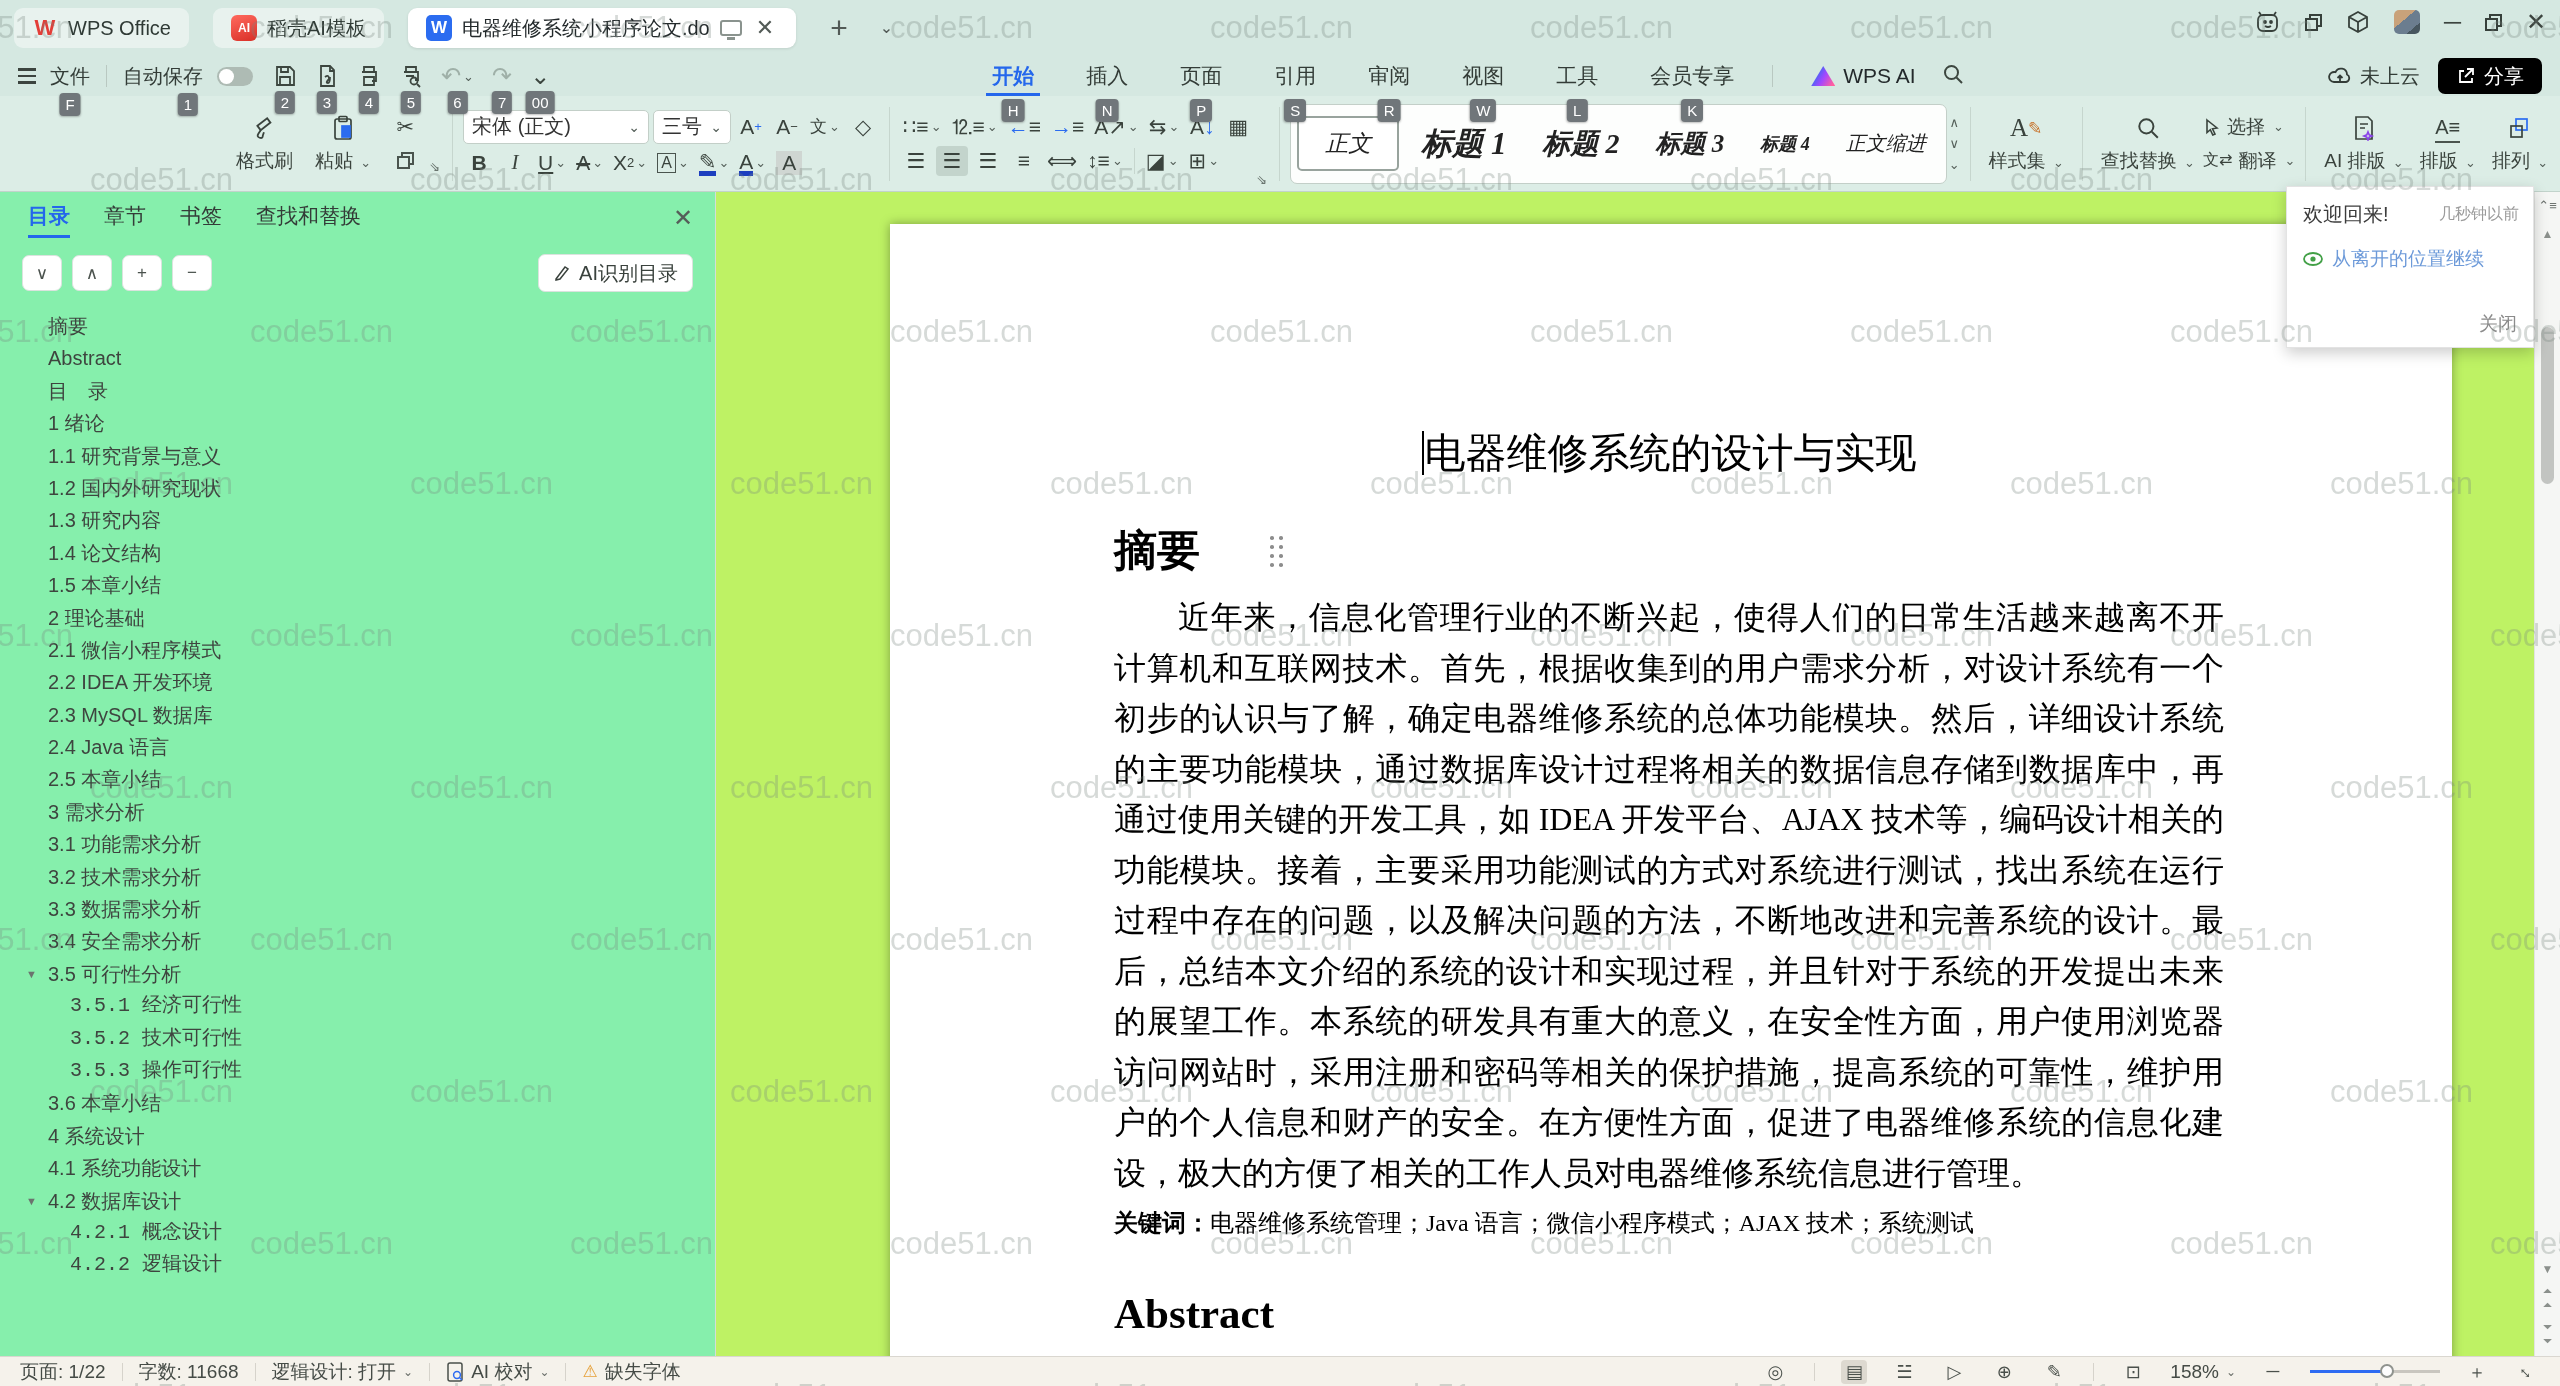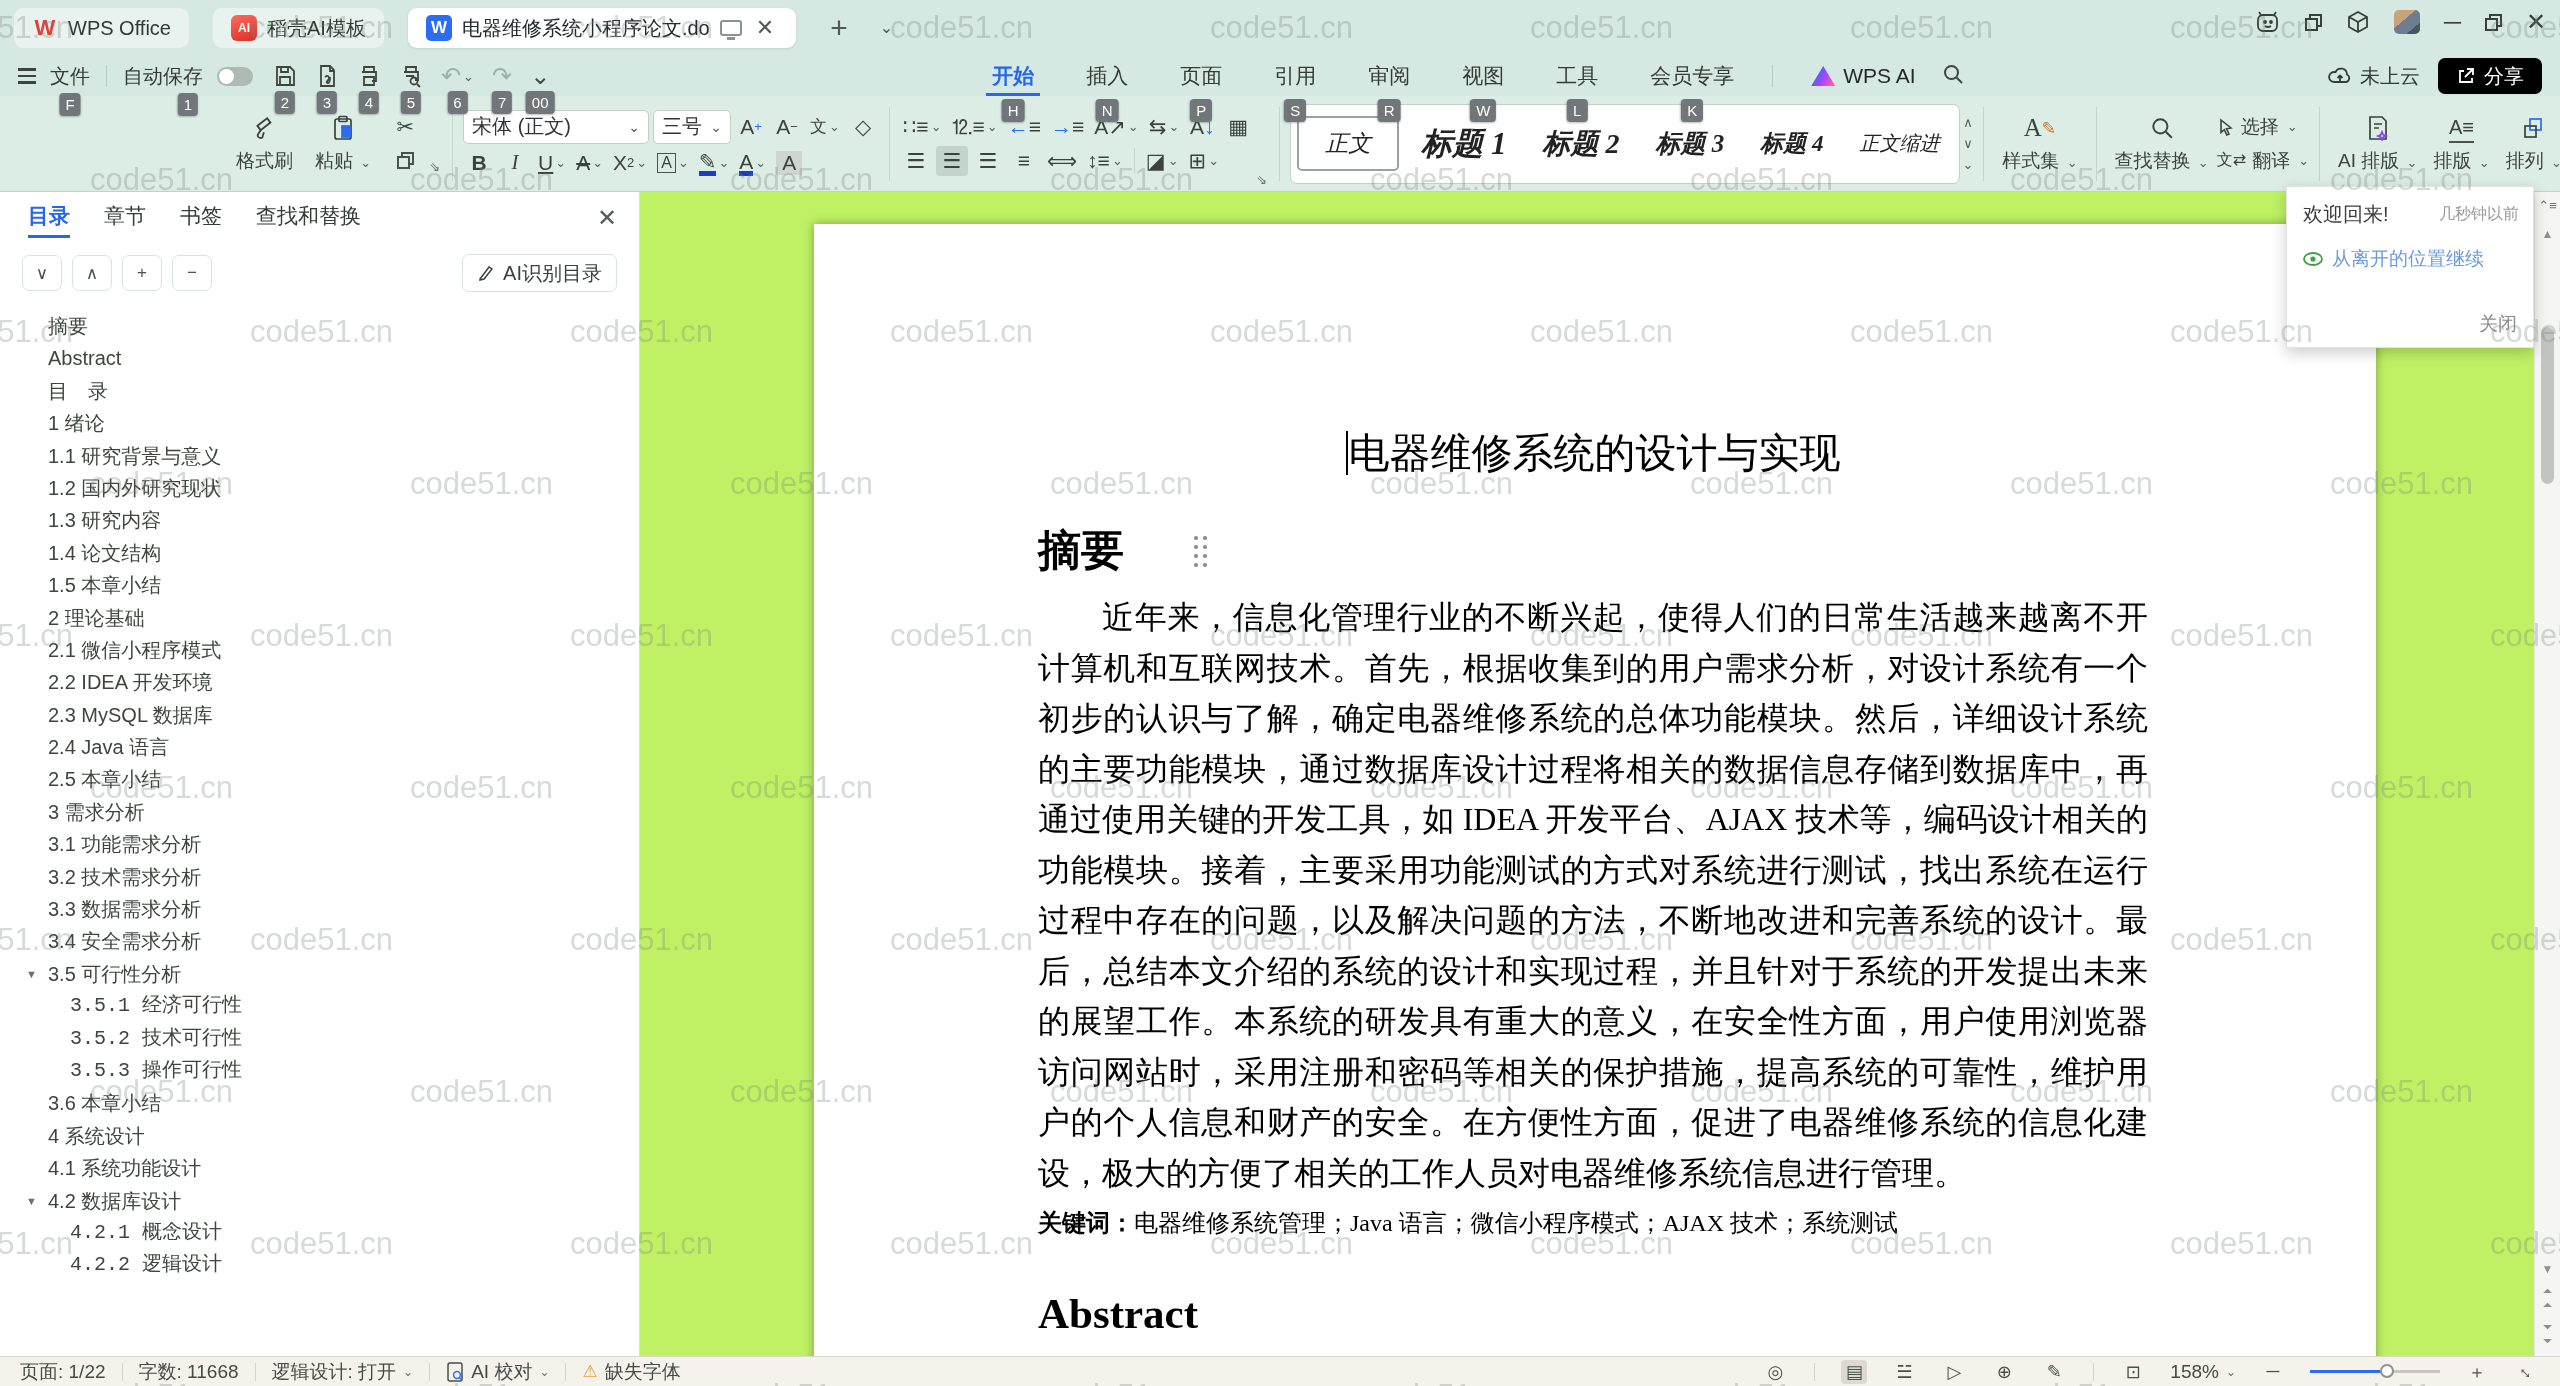--- a/index.html
+++ b/index.html
@@ -89,31 +89,31 @@
   .sup { font-size:13px; vertical-align:super; }
   .shadebox { background:#cfd6d2; padding:0 6px; }
   .gallery { display:flex; align-items:center; background:#fdfefd; border:1px solid #c3cfc8; border-radius:7px;
              height:80px; padding:0 6px; gap:8px; font-family:"Liberation Serif","DejaVu Serif",serif; color:#222; }
   .gal-item { padding:4px 14px; white-space:nowrap;font-style:italic; }
   .gal-item.selected { border:2px solid #98a39d; border-radius:5px; background:#fff; padding:10px 26px; }
   .g-body { font-size:23px; }
   .g-h1 { font-weight:bold; font-size:31px; }
   .g-h2 { font-weight:bold; font-size:28px; }
   .g-h3 { font-weight:bold; font-size:25px; }
-  .g-h4 { font-weight:bold; font-size:23px; }
+  .g-h4 { font-weight:bold; font-size:18px; }
   .g-indent { font-size:20px; }
   .gal-arrows { display:flex; flex-direction:column; gap:6px; color:#55605a; font-size:13px; align-items:center;
                 font-family:"Liberation Sans",sans-serif; margin-left:2px; }
   .stackcol { display:flex; flex-direction:column; gap:8px; }
   .stackbtn { display:flex; align-items:center; gap:6px; font-size:19px; color:#3a433d; white-space:nowrap; }
   .launcher { align-self:flex-end; font-size:13px; color:#6a756f; margin:0 2px 4px 2px; }
 
   
   .content { position:absolute; left:0; top:192px; width:2560px; height:1164px; display:flex; }
-  .sidebar { width:640px; height:100%; background:#ffffff; border-right:1px solid #d4ded8; position:relative; flex:none; }
+  .sidebar { width:716px; height:100%; background:#86efac; border-right:1px solid #d4ded8; position:relative; flex:none; }
   .side-tabs { display:flex; align-items:center; gap:34px; padding:0 28px; height:48px; font-size:21px; color:#343c38; }
   .side-tab { position:relative; height:48px; display:flex; align-items:center; }
   .side-tab.active { color:#2467ec; font-weight:bold; }
   .side-tab.active::after { content:""; position:absolute; left:0; right:0; bottom:2px; height:3px; background:#2467ec; }
   .side-close { position:absolute; right:22px; top:12px; font-size:24px; color:#555e59; }
   .side-tools { display:flex; align-items:center; gap:10px; padding:14px 22px 6px 22px; }
   .stool { width:40px; height:36px; background:#fff; border:1px solid #dbe3de; border-radius:7px; display:flex;
            align-items:center; justify-content:center; font-size:17px; color:#4a524d; }
   .ai-toc-btn { margin-left:auto; height:38px; background:#fff; border:1px solid #dbe3de; border-radius:7px;
                 display:flex; align-items:center; gap:8px; padding:0 14px; font-size:20px; color:#3a423d; }

